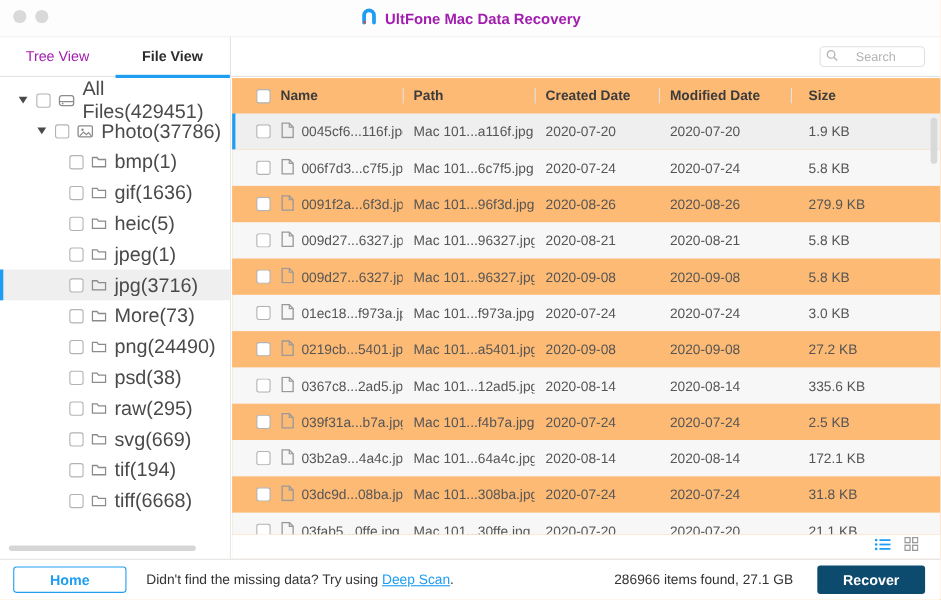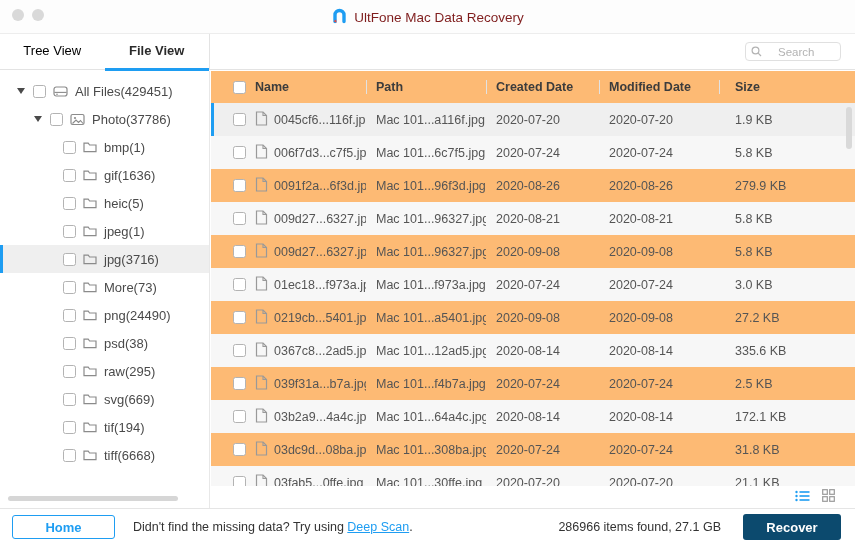--- a/index.html
+++ b/index.html
@@ -7,42 +7,42 @@
     font-family:"Liberation Sans","DejaVu Sans",sans-serif; }
   .app { position:relative; width:855px; height:545px; background:#fff; }
 
   
   .titlebar { position:absolute; top:0; left:0; right:0; height:34px; background:#fdfdfd;
     border-bottom:1px solid #ededed; }
   .traffic { position:absolute; top:9px; left:12px; display:flex; gap:8px; }
   .traffic .dot { width:12px; height:12px; border-radius:50%; background:#d9d9d9; }
   .apptitle { position:absolute; top:0; left:0; right:0; height:34px; display:flex;
     align-items:center; justify-content:center; gap:6px; }
-  .apptitle .t { color:#7f1d1d; font-size:13.5px; font-weight:normal; }
+  .apptitle .t { color:#a21caf; font-size:13.5px; font-weight:bold; }
 
   
   .tabbar { position:absolute; top:34px; left:0; right:0; height:36px; background:#fff;
     border-bottom:1px solid #e3e3e3; }
   .tabs { position:absolute; left:0; top:0; width:210px; height:36px; display:flex;
     border-right:1px solid #e3e3e3; }
-  .tab { flex:1; text-align:center; line-height:34px; font-size:13px; color:#000000; cursor:default; position:relative; }
+  .tab { flex:1; text-align:center; line-height:34px; font-size:13px; color:#a21caf; cursor:default; position:relative; }
   .tab.active { color:#2b2b2b; font-weight:bold; }
   .tab.active::after { content:""; position:absolute; left:0; right:0; bottom:-1px; height:3px; background:#1E9DF2; }
   .searchbox { position:absolute; right:14px; top:8px; width:96px; height:19px;
     border:1px solid #e0e0e0; border-radius:4px; background:#fff; display:flex; align-items:center; padding:0 5px; gap:16px; }
   .searchbox input { border:none; outline:none; width:64px; font-size:11.5px; color:#555; background:transparent;
     font-family:"Liberation Sans","DejaVu Sans",sans-serif; }
   .searchbox input::placeholder { color:#b3b3b3; }
 
   
   .sidebar { position:absolute; top:71px; left:0; width:210px; bottom:37px; background:#fff;
     border-right:1px solid #e8e8e8; overflow:hidden; }
   .tree { padding-top:6px; }
   .titem { position:relative; height:28px; display:flex; align-items:center; gap:7px;
-    font-size:13px; color:#4a4a4a; cursor:default; }
+    font-size:18px; color:#4a4a4a; cursor:default; }
   .titem.lv0 { padding-left:16px; }
   .titem.lv1 { padding-left:33px; }
   .titem.lv2 { padding-left:63px; }
   .titem.selected { background:#efefef; }
   .titem.selected::before { content:""; position:absolute; left:0; top:0; bottom:0; width:3px; background:#1E9DF2; }
   .exp { width:10px; display:flex; justify-content:center; }
   .exp-down { width:0; height:0; border-left:4.5px solid transparent; border-right:4.5px solid transparent; border-top:6px solid #4a4a4a; }
   .exp-right { width:0; height:0; border-top:4.5px solid transparent; border-bottom:4.5px solid transparent; border-left:6px solid #4a4a4a; }
   .cb { width:13px; height:13px; border:1.5px solid #b3b3b3; border-radius:2.5px; background:#fff; flex:none; }
   .ticon { display:flex; align-items:center; flex:none; }

